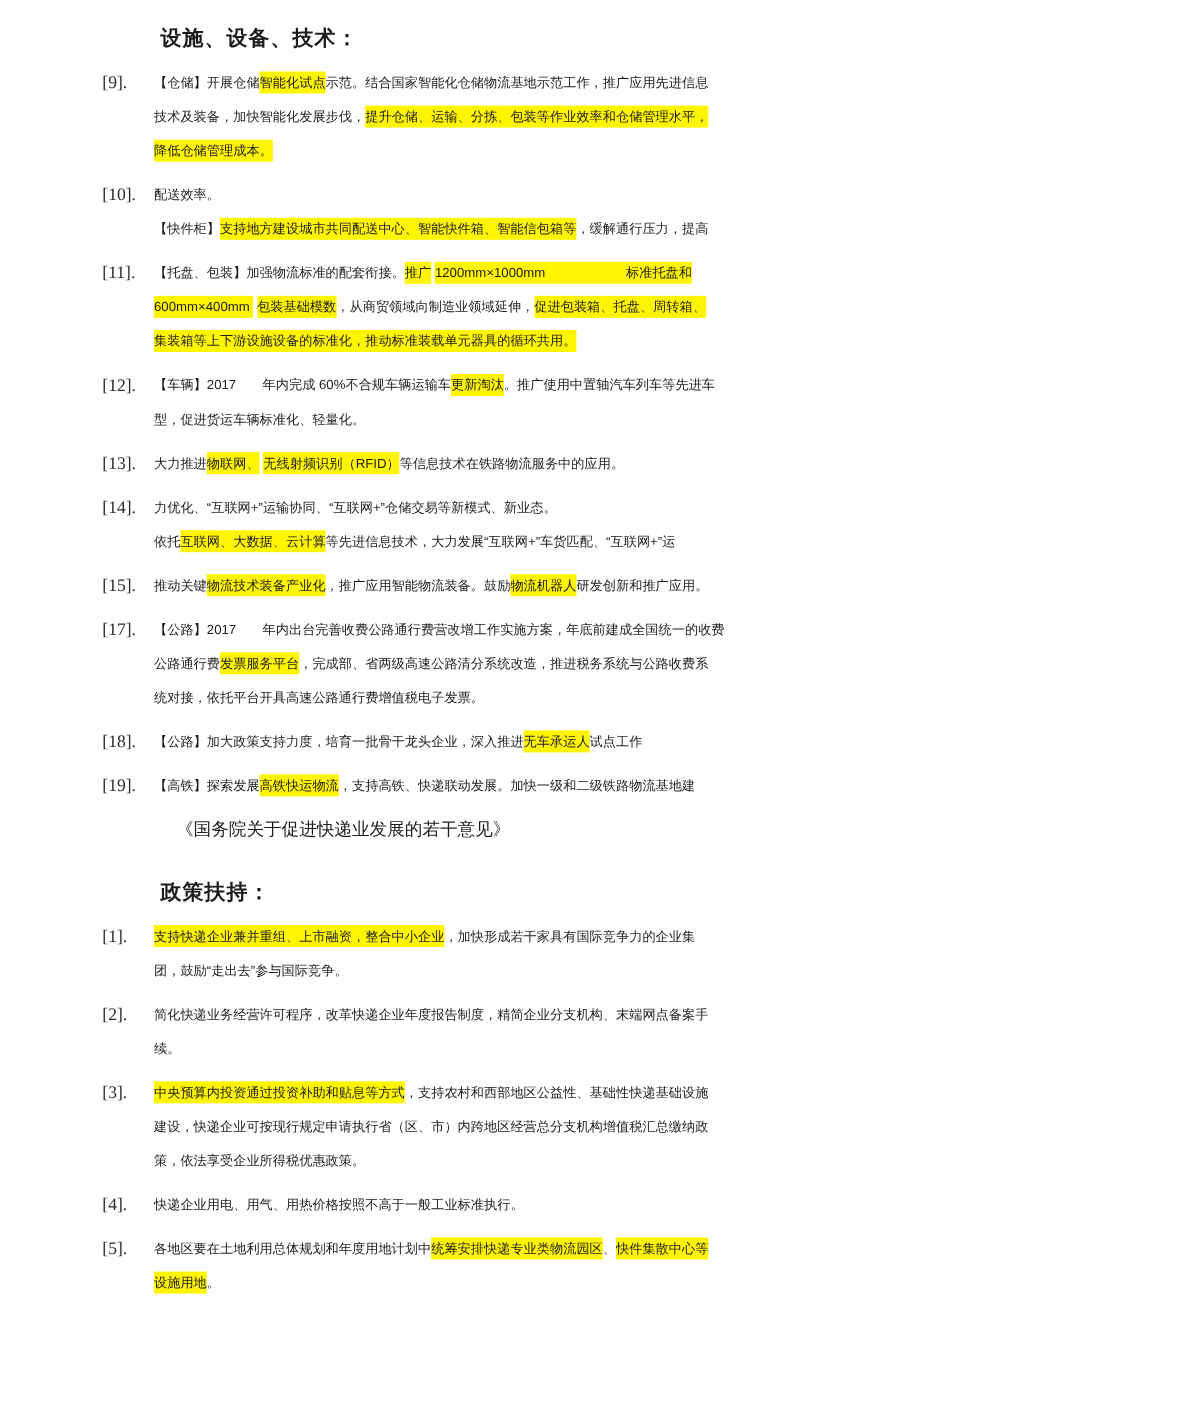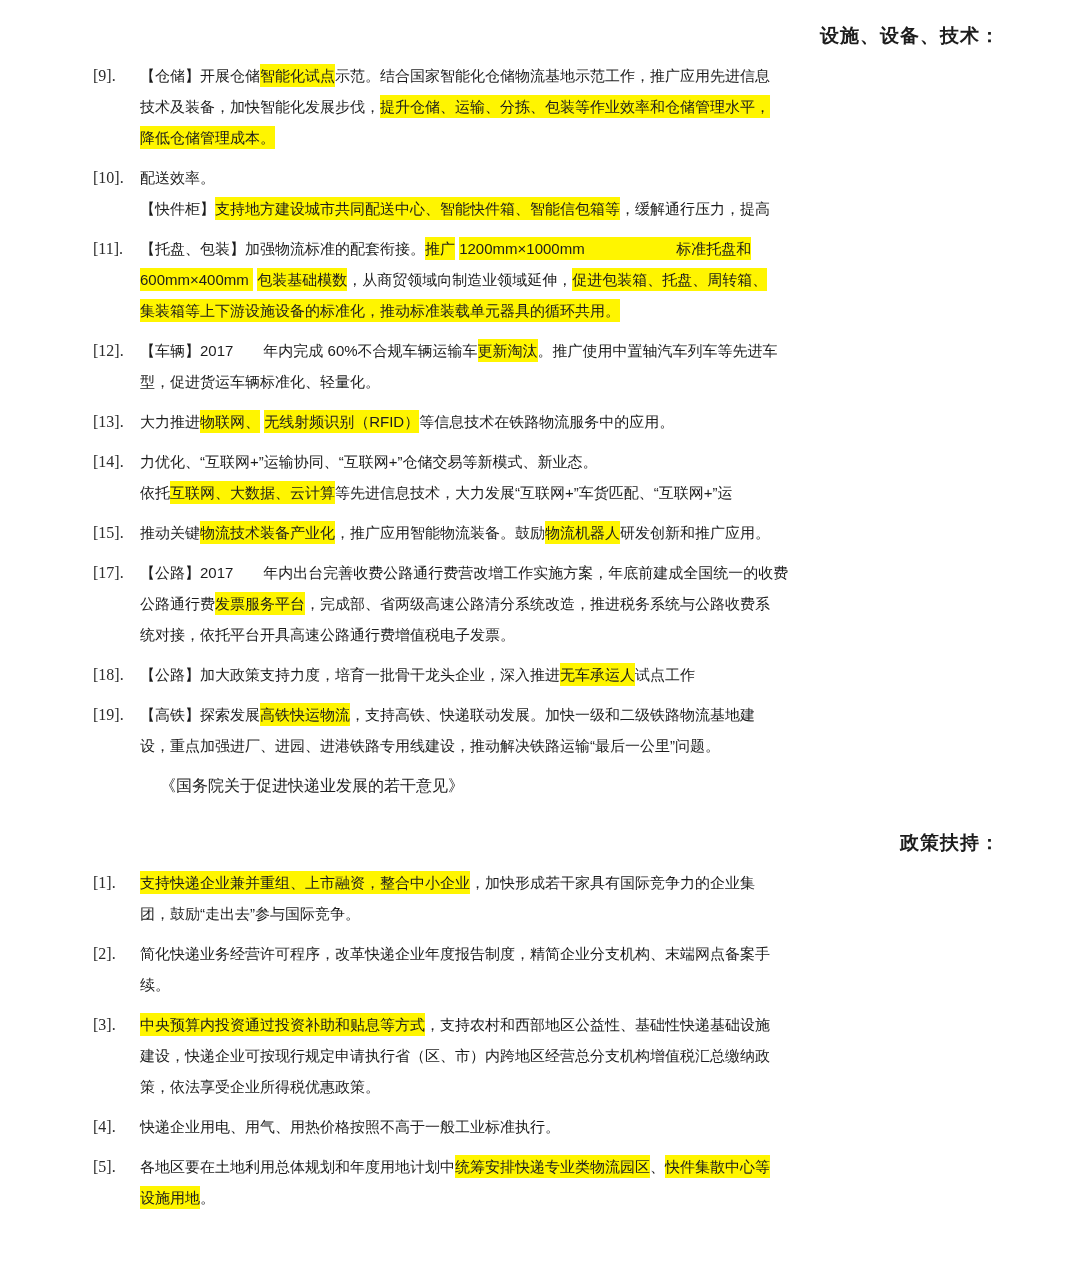--- a/index.html
+++ b/index.html
@@ -5,34 +5,34 @@
   :root { --hl:#fff500; --ink:#1c1c1c; }
   html,body { margin:0; padding:0; background:#ffffff; }
   body {
     width:1080px; height:1283px; overflow:hidden;
     font-family:"Liberation Sans","DejaVu Sans",sans-serif;
     color:var(--ink);
   }
   .doc { padding:16px 80px 10px 93px; }
   .block-heading {
     font-weight:bold; font-size:19px; line-height:31px;
-    margin:4px 0 9px 53px; letter-spacing:1px;text-align:right;
+    margin:4px 0 9px 53px; letter-spacing:1px;
   }
   .block-subtitle {
     font-size:16px; line-height:31px; margin:0 0 26px 67px;
   }
   .item { display:flex; margin:0 0 9px 0; }
   .item-label {
     flex:0 0 47px;
     font-family:"Liberation Serif","DejaVu Serif",serif;
     font-size:16px; line-height:31px; color:#2b2b2b;
   }
   .item-content { flex:1; min-width:0; }
   .text-line {
-    white-space:pre; font-size:15px; line-height:31px; font-weight:500;
+    white-space:pre; font-size:12px; line-height:31px; font-weight:500;
   }
   .hl { background:var(--hl); padding:3px 0; }
 </style>
 </head>
 <body style="background: rgb(255, 255, 255);">
 
 <div class="doc">
   <div>
       <div class="block-heading">设施、设备、技术：</div>
       <div class="item">
@@ -95,21 +95,20 @@
       <div class="item">
         <span class="item-label">[18].</span>
         <div class="item-content">
           <div class="text-line"><span>【公路】加大政策支持力度，培育一批骨干龙头企业，深入推进</span><span class="hl">无车承运人</span><span>试点工作</span></div>
         </div>
       </div>
       <div class="item">
         <span class="item-label">[19].</span>
         <div class="item-content">
           <div class="text-line"><span>【高铁】探索发展</span><span class="hl">高铁快运物流</span><span>，支持高铁、快递联动发展。加快一级和二级铁路物流基地建</span></div>
-          <div class="text-line"><span>设，重点加强进厂、进园、进港铁路专用线建设，推动解决铁路运输“最后一公里”问题。</span></div>
         </div>
       </div>
       <div class="block-subtitle">《国务院关于促进快递业发展的若干意见》</div>
       <div class="block-heading">政策扶持：</div>
       <div class="item">
         <span class="item-label">[1].</span>
         <div class="item-content">
           <div class="text-line"><span class="hl">支持快递企业兼并重组、上市融资，整合中小企业</span><span>，加快形成若干家具有国际竞争力的企业集</span></div>
           <div class="text-line"><span>团，鼓励“走出去”参与国际竞争。</span></div>
         </div>

